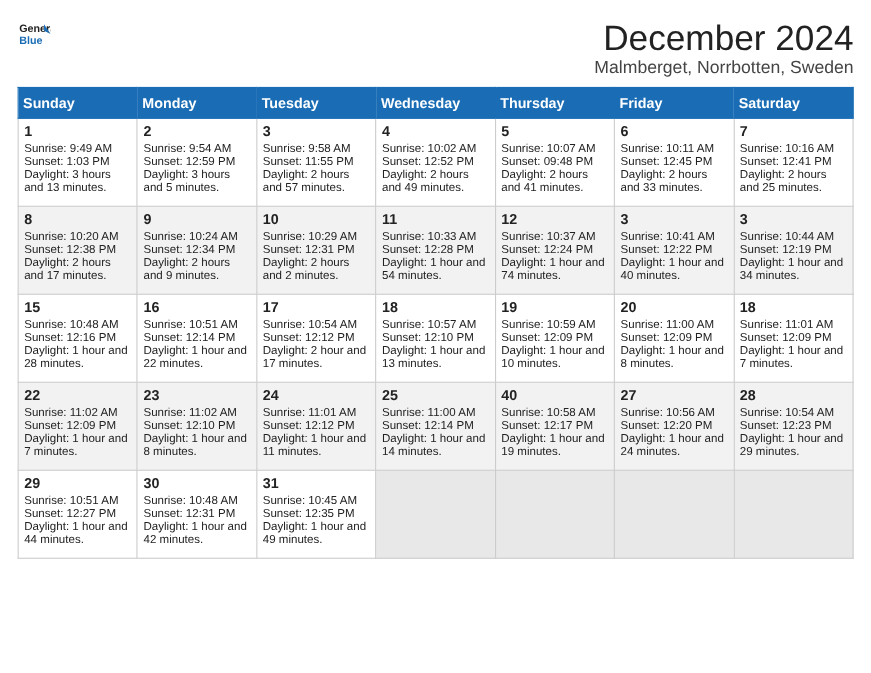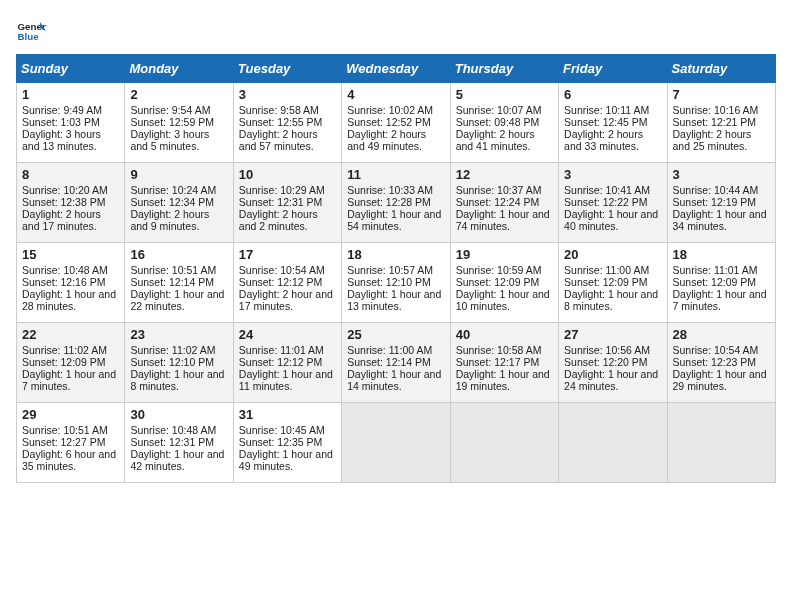--- a/index.html
+++ b/index.html
@@ -44,21 +44,20 @@
       table-layout: fixed;
     }
     thead tr th {
       background-color: #1a6db5;
       color: #fff;
       font-size: 13px;
       font-weight: bold;
       padding: 6px 4px;
       text-align: left;
       border: 1px solid #1a6db5;
-      font-style: italic;
     }
     tbody tr td {
       border: 1px solid #ccc;
       vertical-align: top;
       padding: 4px 5px;
       font-size: 10.5px;
       color: #222;
       height: 80px;
     }
     tbody tr:nth-child(odd) td {
@@ -80,20 +79,24 @@
 </head>
 <body>
 
 <div class="header-row">
   <div class="logo">
     <svg class="logo-icon" viewBox="0 0 40 40">
       <text x="2" y="18" font-size="13" font-weight="bold" fill="#222">General</text>
       <text x="2" y="32" font-size="13" font-weight="bold" fill="#1a6db5">Blue</text>
       <polygon points="32,8 40,20 32,16" fill="#1a6db5"></polygon>
     </svg>
+  </div>
+  <div class="title-block">
+    <h1>December 2024</h1>
+    <h2>Malmberget, Norrbotten, Sweden</h2>
   </div>
 </div>
 
 <table>
   <thead>
     <tr>
 
     <th>Sunday</th>
         <th>Monday</th>
         <th>Tuesday</th>
@@ -113,21 +116,21 @@
         </td>
         <td>
           <span class="day-number">2</span>
           <div>Sunrise: 9:54 AM</div>
           <div>Sunset: 12:59 PM</div>
           <div>Daylight: 3 hours and 5 minutes.</div>
         </td>
         <td>
           <span class="day-number">3</span>
           <div>Sunrise: 9:58 AM</div>
-          <div>Sunset: 12:55 PM</div>
+          <div>Sunset: 11:55 PM</div>
           <div>Daylight: 2 hours and 57 minutes.</div>
         </td>
         <td>
           <span class="day-number">4</span>
           <div>Sunrise: 10:02 AM</div>
           <div>Sunset: 12:52 PM</div>
           <div>Daylight: 2 hours and 49 minutes.</div>
         </td>
         <td>
           <span class="day-number">5</span>
@@ -137,21 +140,21 @@
         </td>
         <td>
           <span class="day-number">6</span>
           <div>Sunrise: 10:11 AM</div>
           <div>Sunset: 12:45 PM</div>
           <div>Daylight: 2 hours and 33 minutes.</div>
         </td>
         <td>
           <span class="day-number">7</span>
           <div>Sunrise: 10:16 AM</div>
-          <div>Sunset: 12:21 PM</div>
+          <div>Sunset: 12:41 PM</div>
           <div>Daylight: 2 hours and 25 minutes.</div>
         </td>
       </tr>
       <tr>
         <td>
           <span class="day-number">8</span>
           <div>Sunrise: 10:20 AM</div>
           <div>Sunset: 12:38 PM</div>
           <div>Daylight: 2 hours and 17 minutes.</div>
         </td>
@@ -278,21 +281,21 @@
           <div>Sunrise: 10:54 AM</div>
           <div>Sunset: 12:23 PM</div>
           <div>Daylight: 1 hour and 29 minutes.</div>
         </td>
       </tr>
       <tr>
         <td>
           <span class="day-number">29</span>
           <div>Sunrise: 10:51 AM</div>
           <div>Sunset: 12:27 PM</div>
-          <div>Daylight: 6 hour and 35 minutes.</div>
+          <div>Daylight: 1 hour and 44 minutes.</div>
         </td>
         <td>
           <span class="day-number">30</span>
           <div>Sunrise: 10:48 AM</div>
           <div>Sunset: 12:31 PM</div>
           <div>Daylight: 1 hour and 42 minutes.</div>
         </td>
         <td>
           <span class="day-number">31</span>
           <div>Sunrise: 10:45 AM</div>

